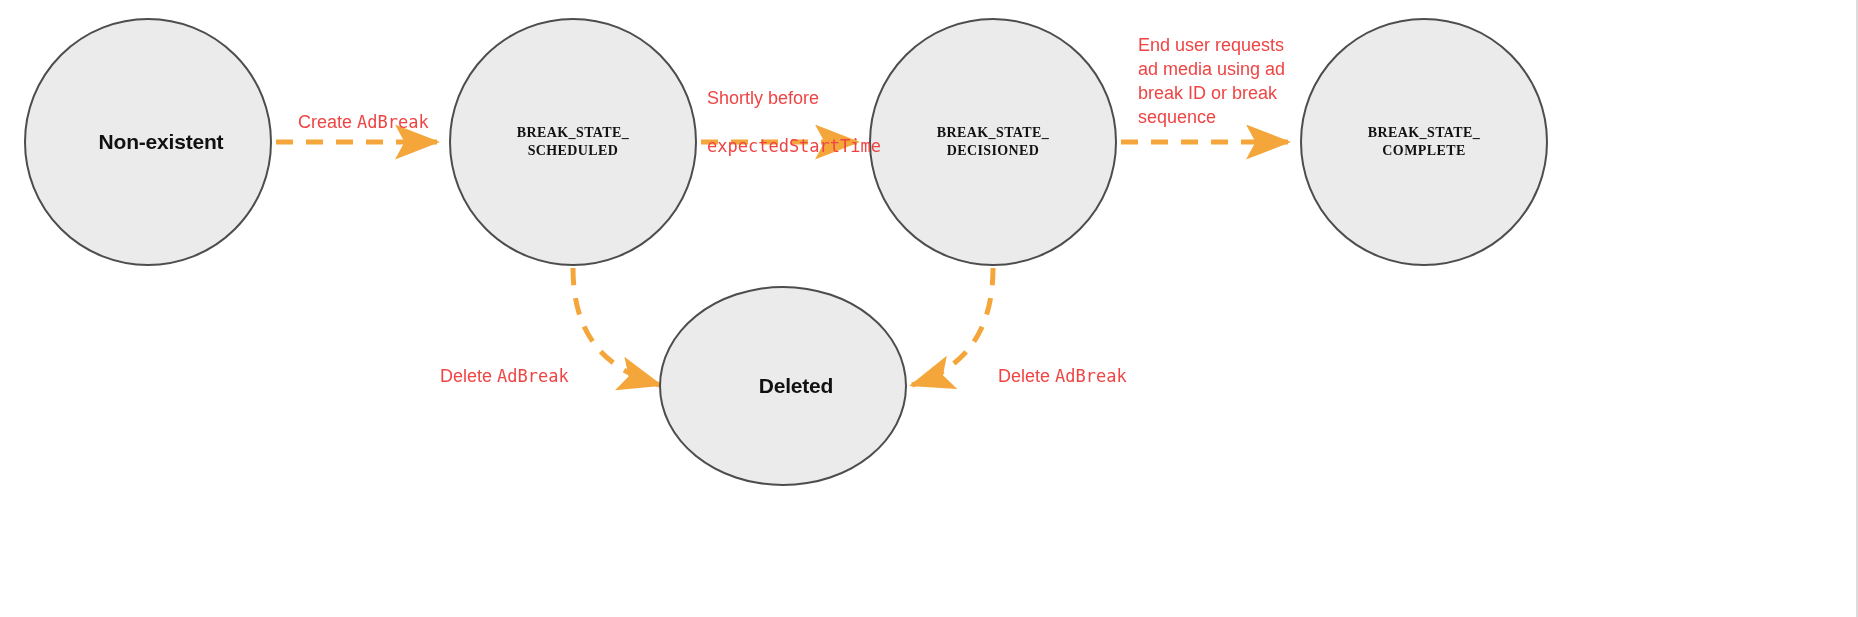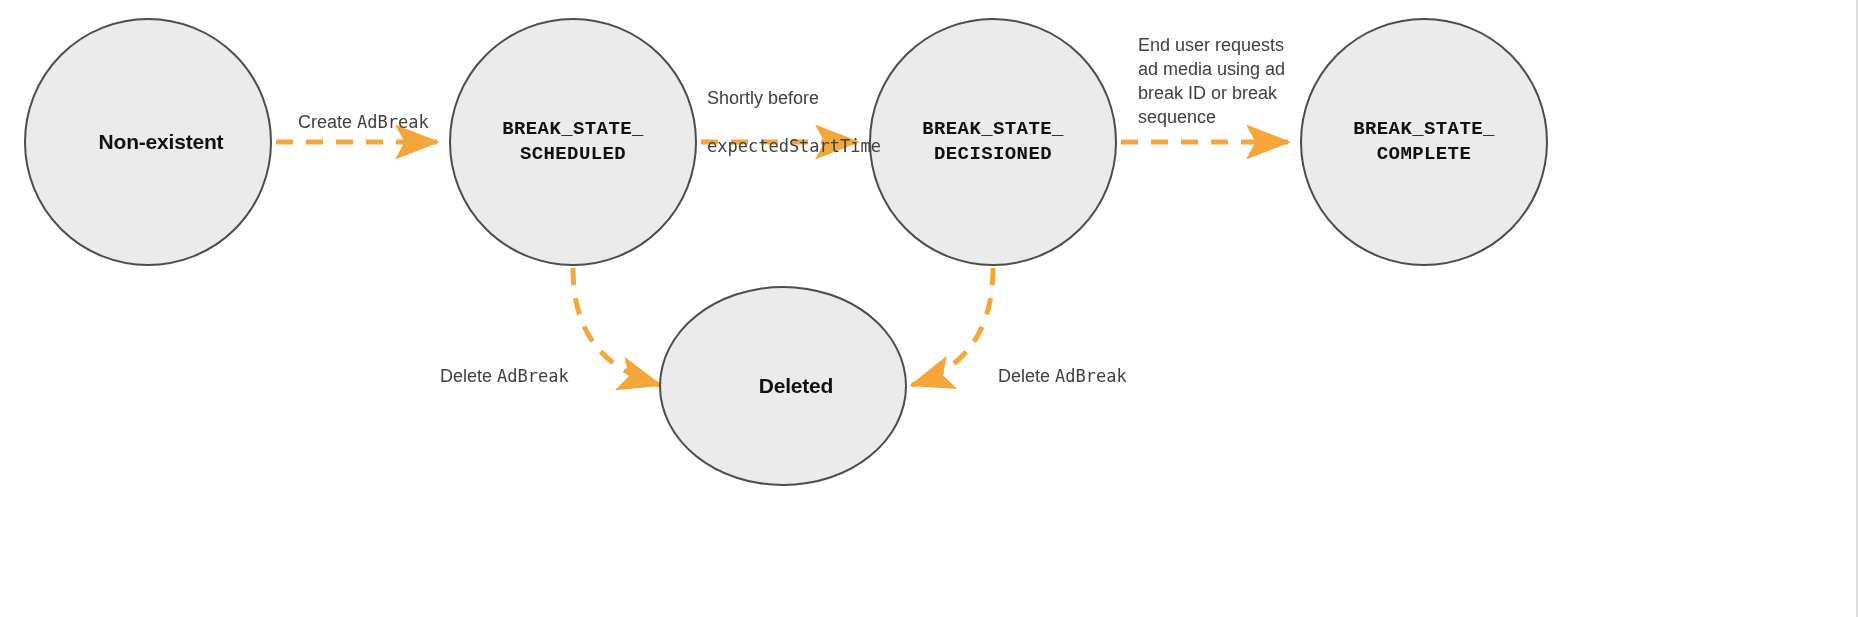--- a/index.html
+++ b/index.html
@@ -42,27 +42,27 @@
     white-space: pre-line;
     user-select: none;
   }
   .label-sans {
     font-family: "Liberation Sans", sans-serif;
     font-size: 21px;
     letter-spacing: -0.2px;
     padding-left: 26px;
   }
   .label-mono {
-    font-family: Liberation Mono, monospace;
-    font-size: 19px;
+    font-family: Liberation Serif, serif;
+    font-size: 14px;
     letter-spacing: 0.4px;
   }
   .edge-label {
     position: absolute;
-    color: #404040;
+    color: #ef4444;
     font-size: 18px;
     line-height: 1.33;
     white-space: pre-line;
     user-select: none;
   }
   .edge-label.sans {
     font-family: "Liberation Sans", sans-serif;
   }
   .edge-label .mono-part {
     font-family: "DejaVu Sans Mono", monospace;

